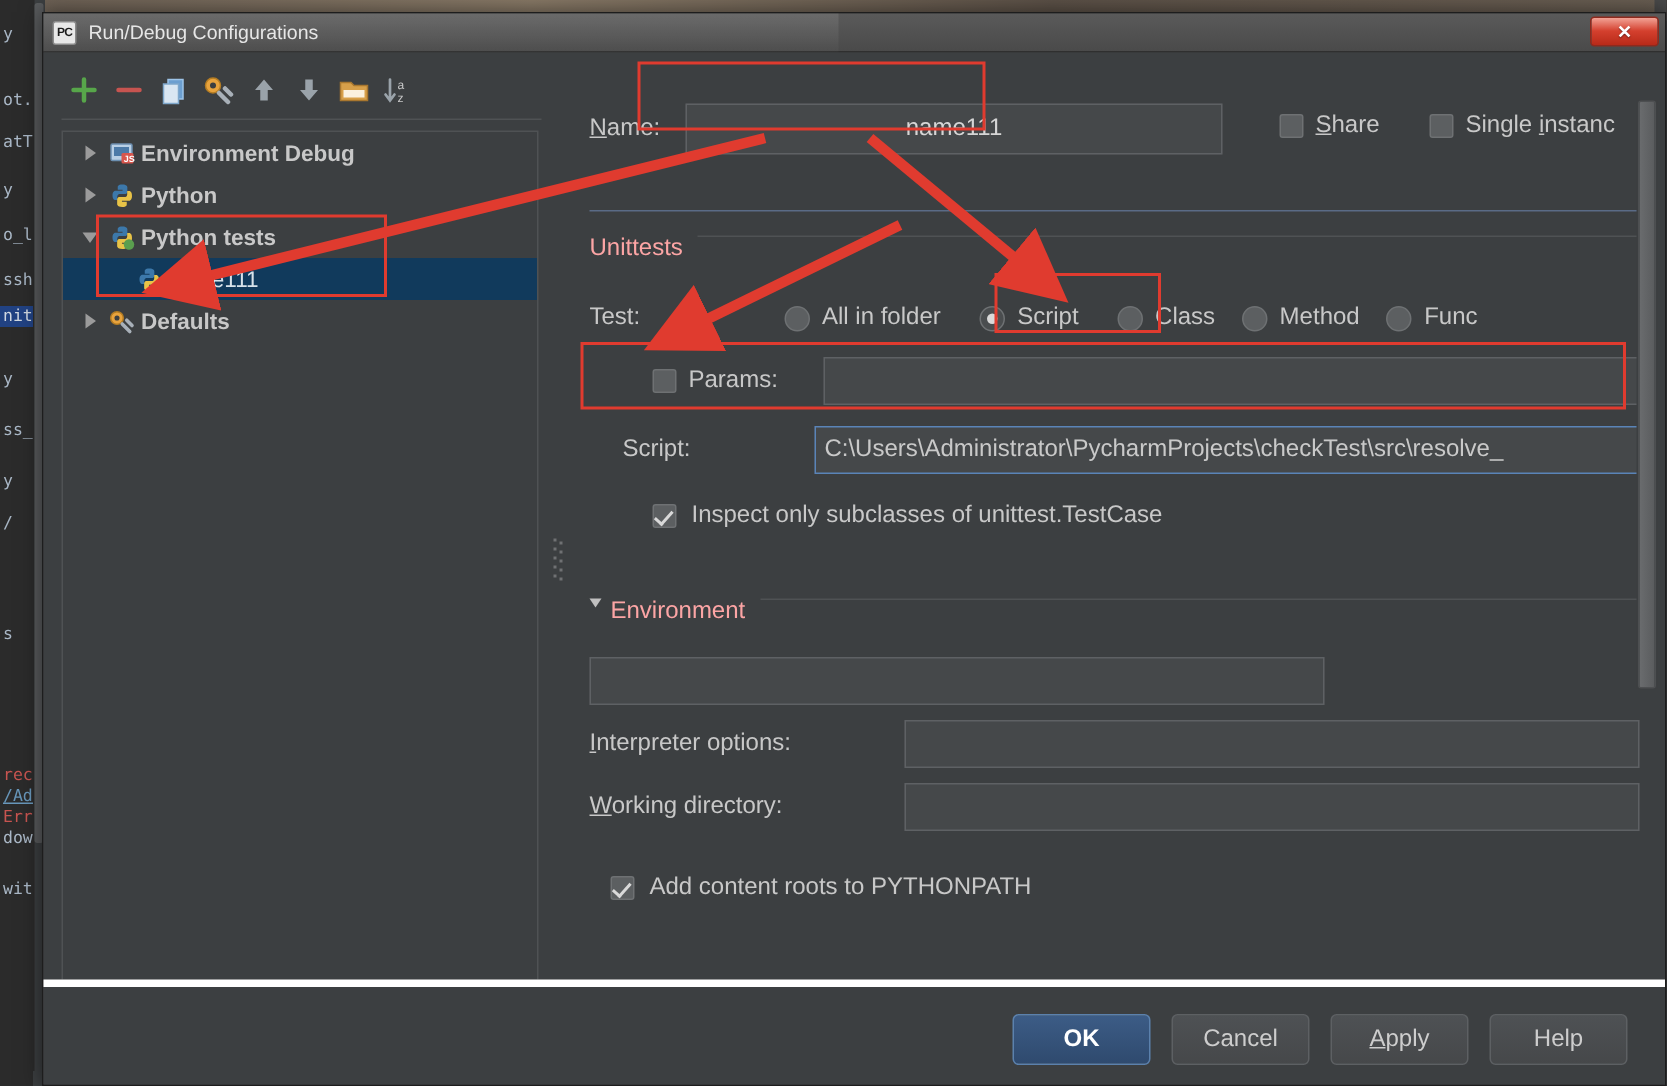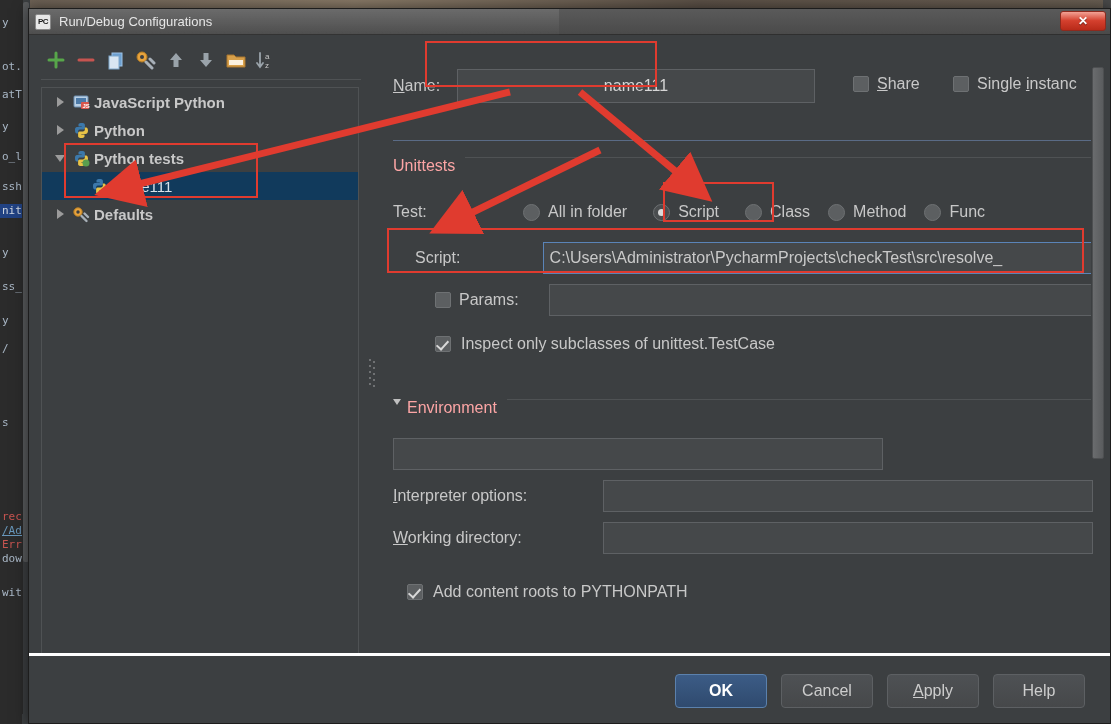--- a/index.html
+++ b/index.html
@@ -141,21 +141,21 @@
   .hscroll-thumb { position: absolute; left: 0; top: 1px; width: 668px; height: 12px;
     background: linear-gradient(#6a6c6e,#585a5c); border: 1px solid #4d4f51; border-radius: 2px; }
 
   
   .vscroll { position: absolute; right: 5px; top: 32px; width: 14px; height: 392px; background: #3c3f41; }
   .vscroll-thumb { position: absolute; left: 1px; top: 0; width: 12px; height: 392px;
     background: linear-gradient(90deg,#6a6c6e,#5a5c5e); border: 1px solid #4d4f51; border-radius: 2px; }
 
   
   .btnbar { position: absolute; left: 0; bottom: 0; width: 1081px; height: 70px; background: #3c3f41;
-    border-top: 3px solid #ffffff; }
+    border-top: 5px solid #ffffff; }
   .btn { position: absolute; top: 18px; height: 34px; border-radius: 4px; font-size: 16px;
     display: flex; align-items: center; justify-content: center; color: #cdcdcd;
     background: linear-gradient(#4e5154,#46484a); border: 1px solid #5d6063; }
   .btn u { text-decoration: underline; }
   .btn.default { background: linear-gradient(#3c5c86,#2f4a6e); border: 1px solid #5b81ad;
     color: #ffffff; font-weight: bold; }
 
   
   .annot { position: absolute; border: 2px solid #e03b2f; pointer-events: none; }
   .arrow { position: absolute; pointer-events: none; }
@@ -273,21 +273,21 @@
               <span class="tri-r"></span>
             </span>
           <span class="tree-icon">
             <svg width="17" height="17" viewBox="0 0 17 17">
               <rect x="1" y="2" width="14" height="11" rx="1" fill="#b8cfe5" stroke="#6c8fb0"></rect>
               <rect x="3" y="4" width="10" height="6" fill="#4c7aa8"></rect>
               <rect x="8" y="8" width="8" height="7" rx="1" fill="#d8564d"></rect>
               <text x="9.5" y="14" font-size="6" fill="#fff" font-family="sans-serif">JS</text>
             </svg>
           </span>
-          <span class="tree-label">JavaScript Python</span>
+          <span class="tree-label">Environment Debug</span>
         </div>
         <div class="tree-row bold">
           <span class="tw">
               <span class="tri-r"></span>
             </span>
           <span class="tree-icon">
             <svg width="17" height="17" viewBox="0 0 17 17">
               <path d="M8.5 1c-3 0-3 1.5-3 1.5v2h3.2v.6H4.2S2 4.9 2 8.2s1.9 3.2 1.9 3.2h1.3V9.3s-.1-1.9 1.8-1.9h3.1s1.8.05 1.8-1.75V2.9S12.2 1 8.5 1z" fill="#3c78aa"></path>
               <path d="M8.5 16c3 0 3-1.5 3-1.5v-2H8.3v-.6h4.5s2.2 0 2.2-3.3-1.9-3.2-1.9-3.2h-1.3v2.1s.1 1.9-1.8 1.9H6.9s-1.8-.05-1.8 1.75v2.75S4.8 16 8.5 16z" fill="#e8c347"></path>
             </svg>
@@ -387,31 +387,31 @@
             <span style="display:flex;align-items:center;gap:8px;margin-right:18px">
               <span class="radio"></span>
               <span class="lbl">Method</span>
             </span>
             <span style="display:flex;align-items:center;gap:8px">
               <span class="radio"></span>
               <span class="lbl">Func</span>
             </span>
           </div>
 
-          <div class="frow" style="margin-top:8px">
-            <span class="flabel" style="width:150px;padding-left:22px">Script:</span>
-            <span class="tfield focus" style="width:552px">C:\Users\Administrator\PycharmProjects\checkTest\src\resolve_</span>
-          </div>
-
           <div class="frow" style="margin-top:4px">
             <span style="width:150px;padding-left:42px;display:flex;align-items:center;gap:8px">
               <span class="cbx"></span>
               <span class="flabel">Params:</span>
             </span>
             <span class="tfield" style="width:552px;margin-left:8px"></span>
+          </div>
+
+          <div class="frow" style="margin-top:8px">
+            <span class="flabel" style="width:150px;padding-left:22px">Script:</span>
+            <span class="tfield focus" style="width:552px">C:\Users\Administrator\PycharmProjects\checkTest\src\resolve_</span>
           </div>
 
           <div class="frow" style="margin-top:6px;padding-left:42px;gap:10px">
             <span class="cbx checked"></span>
             <span class="lbl">Inspect only subclasses of unittest.TestCase</span>
           </div>
 
           <div class="sec-title" style="margin-top:36px">
             <span class="sec-arrow"></span>
             <span>Environment</span>

